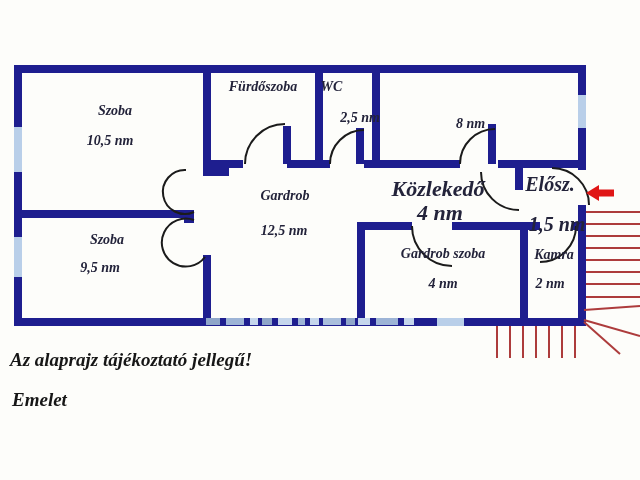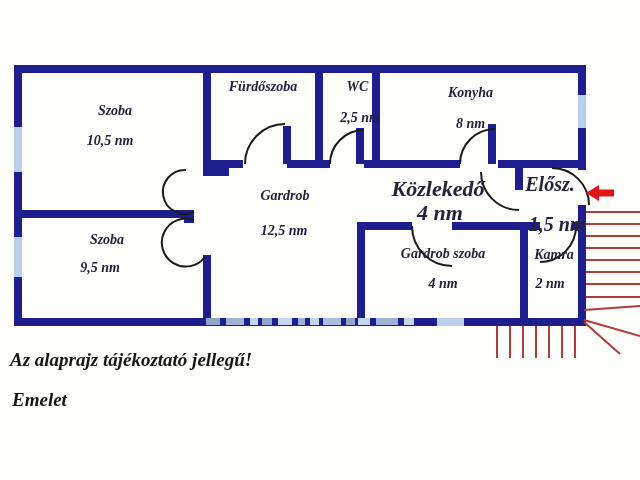--- a/index.html
+++ b/index.html
@@ -124,24 +124,23 @@
     </g>
 
     <polygon class="arrow" points="586,193 599,185 599,189.5 614,189.5 614,196.5 599,196.5 599,201"></polygon>
   </svg>
 
   <div class="lbl" style="left:55px;top:104px;width:120px;">Szoba</div>
   <div class="lbl" style="left:50px;top:134px;width:120px;">10,5 nm</div>
 
   <div class="lbl" style="left:208px;top:80px;width:110px;">Fürdőszoba</div>
 
-  <div class="lbl" style="left:330px;top:80px;width:55px;">WC</div>
+  <div class="lbl" style="left:304px;top:80px;width:55px;">WC</div>
   <div class="lbl" style="left:318px;top:111px;width:62px;text-align:right;">2,5 nm</div>
 
-  <div class="lbl" style="left:423px;top:86px;width:95px;">Konyha</div>
   <div class="lbl" style="left:423px;top:117px;width:95px;">8 nm</div>
 
   <div class="lbl" style="left:230px;top:189px;width:110px;">Gardrob</div>
   <div class="lbl" style="left:224px;top:224px;width:120px;">12,5 nm</div>
 
   <div class="lbl mid" style="left:388px;top:177px;width:100px;">Közlekedő</div>
   <div class="lbl mid" style="left:390px;top:201px;width:100px;">4 nm</div>
 
   <div class="lbl small" style="left:518px;top:174px;width:64px;">Elősz.</div>
   <div class="lbl small" style="left:522px;top:190px;width:70px;margin-top:24px;">1,5 nm</div>

